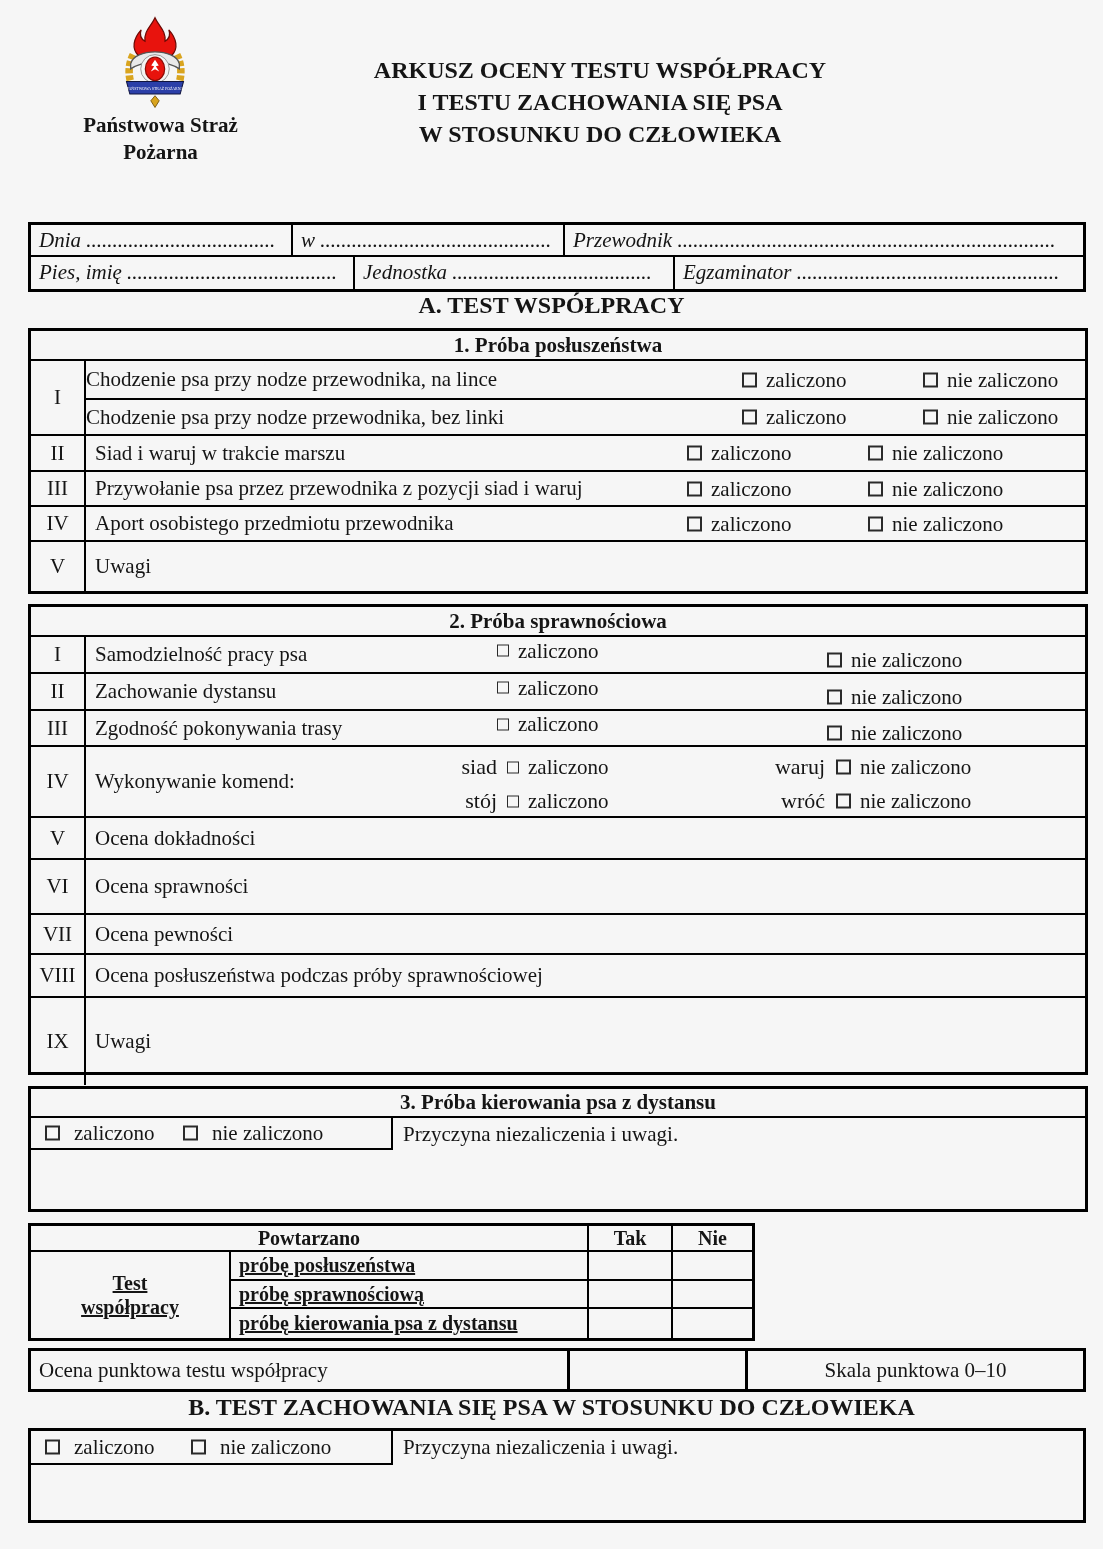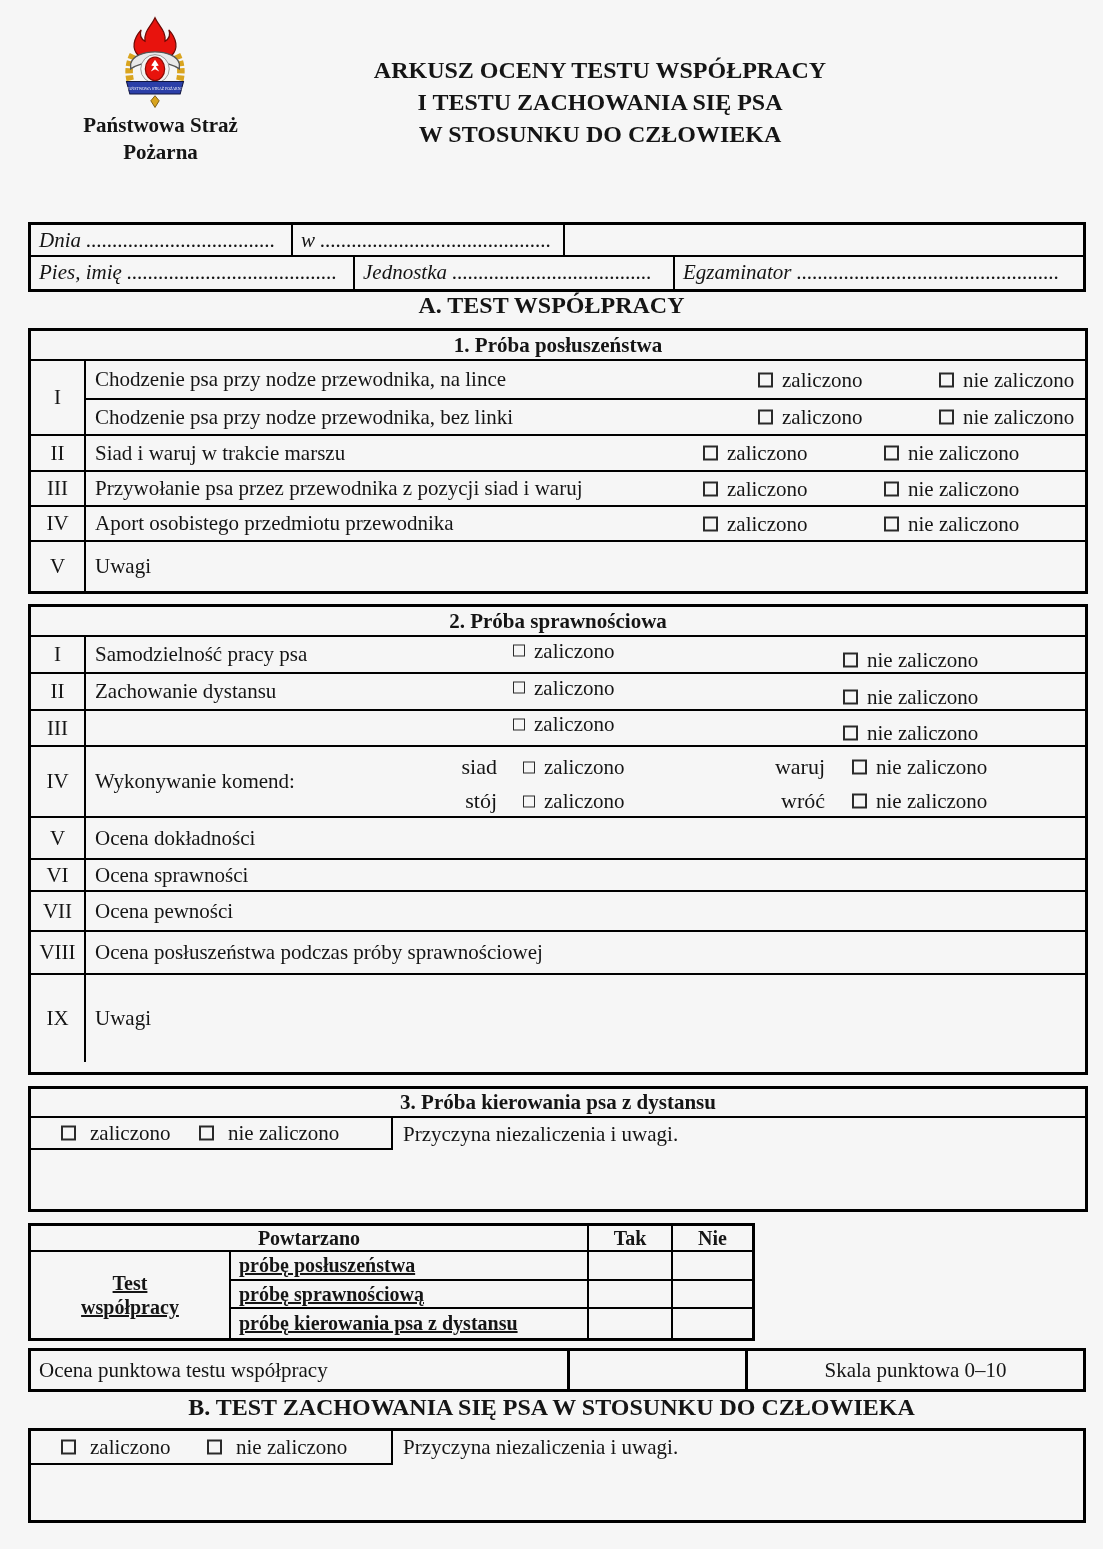--- a/index.html
+++ b/index.html
@@ -15,26 +15,26 @@
 
   
   .tbl { position: absolute; border: 3px solid #000; }
   .tbl-title { text-align: center; font-weight: bold; font-size: 21px;
                border-bottom: 2px solid #000; display: flex; align-items: center; justify-content: center; }
   .trow { position: relative; display: flex; border-bottom: 2px solid #000; font-size: 21px; }
   .tbl .trow:last-child { border-bottom: none; }
   .numcol { flex: 0 0 55px; border-right: 2px solid #000; display: flex; align-items: center; justify-content: center; }
   .lbl { display: flex; align-items: center; padding-left: 9px; white-space: nowrap; }
   .subrows { flex: 1; display: flex; flex-direction: column; }
-  .subrow { position: relative; display: flex; align-items: center; padding-left: 9px; }
+  .subrow { position: relative; display: flex; align-items: center; }
   .subrow + .subrow { border-top: 2px solid #000; }
 
   
   .opt { position: absolute; display: flex; align-items: center; white-space: nowrap; font-size: 21px;
-         top: 50%; transform: translateY(-50%); margin-left: 16px; }
+         top: 50%; transform: translateY(-50%); }
   .opt.raise { transform: translateY(calc(-50% - 4px)); }
   .opt.lower { transform: translateY(calc(-50% + 5px)); }
   .cb { width: 15px; height: 15px; border: 2px solid #2a2a2a; background: transparent; margin-right: 9px; flex: 0 0 auto; }
   .cb.sm { width: 12px; height: 12px; border-width: 1.5px; }
   .cb.gap { margin-right: 14px; }
 
   
   .info-tbl { position: absolute; left: 28px; top: 222px; width: 1058px; height: 70px; border: 3px solid #000; }
   .info-row { display: flex; height: 32px; overflow: hidden; }
   .info-row.first { border-bottom: 2px solid #000; }
@@ -101,20 +101,21 @@
   <div class="doc-title">
     <div>ARKUSZ OCENY TESTU WSPÓŁPRACY</div>
     <div>I TESTU ZACHOWANIA SIĘ PSA</div>
     <div>W STOSUNKU DO CZŁOWIEKA</div>
   </div>
 
   <div class="info-tbl">
     <div class="info-row first">
       <div class="info-cell bdr" style="width:262px">Dnia ....................................</div>
       <div class="info-cell bdr" style="width:272px">w ............................................</div>
+      <div class="info-cell" style="flex:1">Przewodnik ........................................................................</div>
     </div>
     <div class="info-row">
       <div class="info-cell bdr" style="width:324px">Pies, imię ........................................</div>
       <div class="info-cell bdr" style="width:320px">Jednostka ......................................</div>
       <div class="info-cell" style="flex:1">Egzaminator ..................................................</div>
     </div>
   </div>
 
   <div class="section-heading" style="top:292px">A. TEST WSPÓŁPRACY</div>
 
@@ -218,20 +219,21 @@
           <span>zaliczono</span>
         </span>
       <span class="opt lower" style="left:796px">
           <span class="cb"></span>
           <span>nie zaliczono</span>
         </span>
     </div>
 
     <div class="trow" style="height:36px">
       <div class="numcol">III</div>
+      <div class="lbl">Zgodność pokonywania trasy</div>
       <span class="opt raise" style="left:466px">
           <span class="cb sm"></span>
           <span>zaliczono</span>
         </span>
       <span class="opt lower" style="left:796px">
           <span class="cb"></span>
           <span>nie zaliczono</span>
         </span>
     </div>
 
@@ -261,21 +263,21 @@
             <span class="cb"></span>
             <span>nie zaliczono</span>
           </span>
       </div>
     </div>
 
     <div class="trow" style="height:42px">
       <div class="numcol">V</div>
       <div class="lbl">Ocena dokładności</div>
     </div>
-    <div class="trow" style="height:32px">
+    <div class="trow" style="height:55px">
       <div class="numcol">VI</div>
       <div class="lbl">Ocena sprawności</div>
     </div>
     <div class="trow" style="height:40px">
       <div class="numcol">VII</div>
       <div class="lbl">Ocena pewności</div>
     </div>
     <div class="trow" style="height:43px">
       <div class="numcol">VIII</div>
       <div class="lbl">Ocena posłuszeństwa podczas próby sprawnościowej</div>

